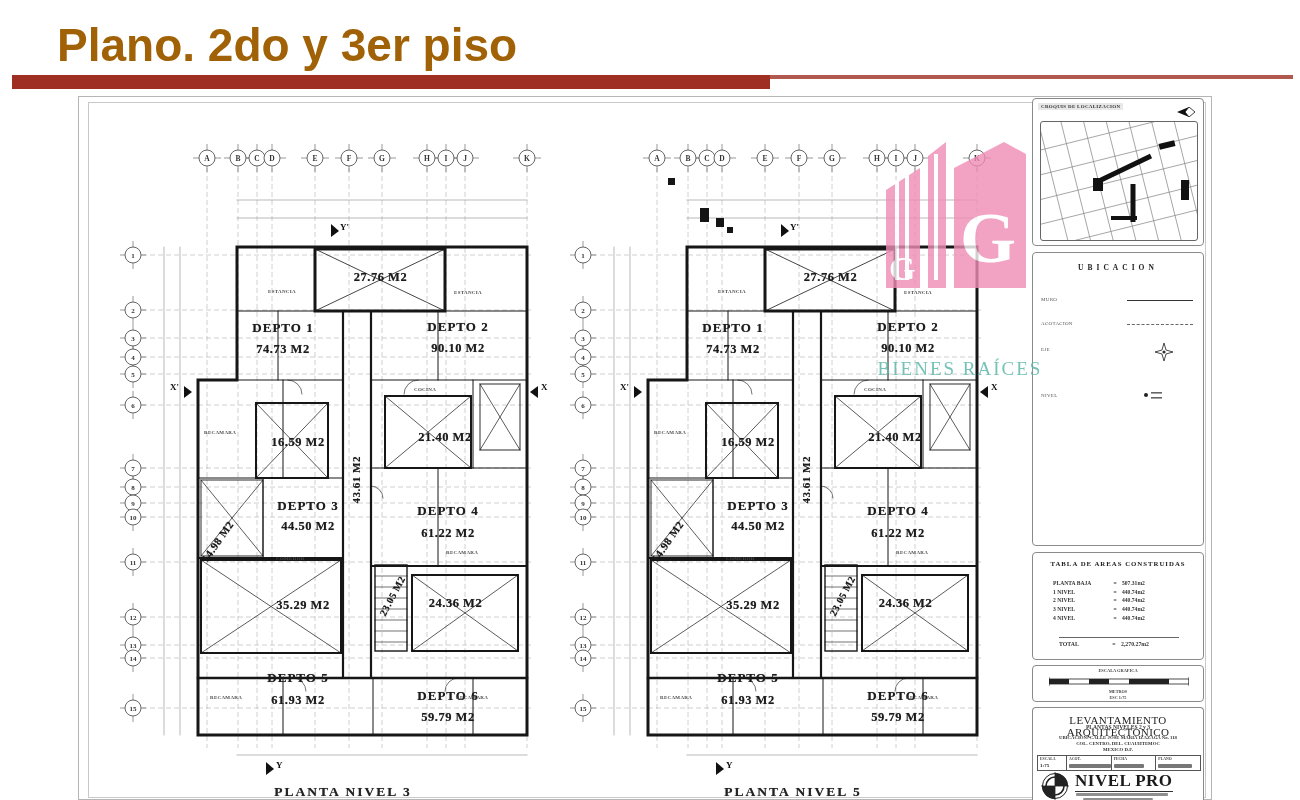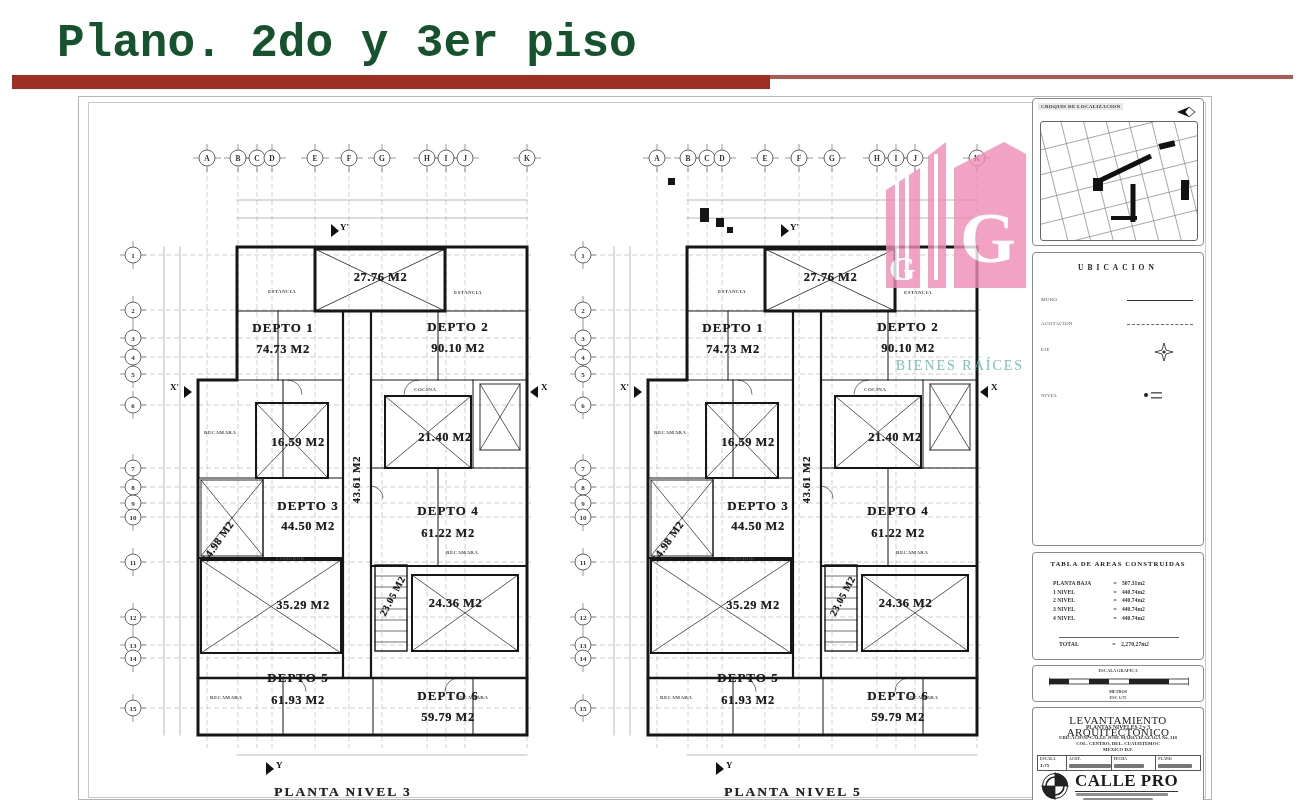--- a/index.html
+++ b/index.html
@@ -1,20 +1,20 @@
 <!DOCTYPE html>
 <html><head>
 <meta charset="utf-8">
 <style>
   html,body{margin:0;padding:0;background:#fff;}
   #stage{position:relative;width:1300px;height:800px;overflow:hidden;background:#fff;
          font-family:"Liberation Serif","DejaVu Serif",serif;color:#1b1b1b;}
   
-  .slide-title{position:absolute;left:57px;top:18px;font-family:Liberation Mono, monospace;
-    font-weight:bold;font-size:46px;letter-spacing:0px;color:#14532d;}
+  .slide-title{position:absolute;left:57px;top:18px;font-family:Liberation Sans, sans-serif;
+    font-weight:bold;font-size:46px;letter-spacing:0px;color:#a16207;}
   .accent-bar{position:absolute;left:12px;top:75px;width:758px;height:14px;background:#9e2f22;}
   .accent-line{position:absolute;left:770px;top:75px;width:523px;height:4px;background:#9e2f22;opacity:.8;}
   
   .frame-outer{position:absolute;left:78px;top:96px;width:1132px;height:702px;border:1.5px solid #b5b5b5;}
   .frame-inner{position:absolute;left:88px;top:102px;width:1116px;height:694px;border:1px solid #c9c9c9;}
   
   .plan{position:absolute;top:136px;width:444px;height:664px;z-index:1;}
   #plan-left{left:118px;} #plan-right{left:568px;}
   .plan-svg{position:absolute;left:0;top:0;width:444px;height:664px;}
   .lbl{position:absolute;text-align:center;font-weight:bold;color:#1c1c1c;
@@ -27,21 +27,21 @@
   .caption{position:absolute;text-align:center;font-weight:bold;font-size:13.5px;letter-spacing:2px;color:#222;
        text-shadow:0 0 .7px rgba(20,20,20,.55);}
   .marker{position:absolute;font-size:9px;font-weight:bold;color:#111;}
   .room{position:absolute;font-size:5px;color:#4a4a4a;letter-spacing:.3px;font-weight:bold;}
   .blob{position:absolute;background:#151515;z-index:2;}
   
   .wm-logo{position:absolute;left:876px;top:128px;width:156px;height:166px;opacity:.8;z-index:5;}
   .wm-text{position:absolute;left:884px;top:294px;width:152px;text-align:center;z-index:5;
      color:#5fb7aa;opacity:.85;font-weight:normal;}
   .wm-gg{font-size:56px;letter-spacing:6px;line-height:1;}
-  .wm-sub{position:absolute;left:872px;top:358px;width:176px;text-align:center;font-size:14px;
+  .wm-sub{position:absolute;left:872px;top:358px;width:176px;text-align:center;font-size:19px;
      letter-spacing:2px;color:#5fb7aa;opacity:.85;z-index:5;}
   
   .sbox{position:absolute;left:1032px;width:172px;background:#fff;border:1px solid #8a8a8a;
         border-radius:4px;z-index:2;box-sizing:border-box;}
   .croquis{top:98px;height:148px;}
   .croquis-title{position:absolute;left:5px;top:4px;font-size:5px;font-weight:bold;color:#333;
      background:#e8e8e8;padding:1px 3px;letter-spacing:.3px;}
   .croquis-map{position:absolute;left:7px;top:22px;width:156px;height:118px;border:1px solid #666;
      border-radius:3px;overflow:hidden;}
   .north{position:absolute;right:8px;top:4px;}
@@ -615,19 +615,19 @@
       </div>
     </div>
     <div class="tb-company">
       <svg style="position:absolute;left:2px;top:0;" width="28" height="28" viewBox="0 0 28 28">
         <circle cx="14" cy="14" r="12.5" fill="none" stroke="#222" stroke-width="1"></circle>
         <circle cx="14" cy="14" r="9" fill="none" stroke="#222" stroke-width="1.6"></circle>
         <path d="M14,14 L14,1 A13,13 0 0 1 27,14 Z" fill="#222"></path>
         <path d="M14,14 L14,27 A13,13 0 0 1 1,14 Z" fill="#222"></path>
         <path d="M14,0 V28 M0,14 H28" stroke="#222" stroke-width="0.8"></path>
       </svg>
-      <div class="aries-name">CALLE PRO</div>
+      <div class="aries-name">NIVEL PRO</div>
       <div class="aries-bar" style="left:37px;top:21px;width:92px;"></div>
       <div class="aries-bar" style="left:44px;top:26px;width:70px;height:2px;"></div>
     </div>
   </div>
 
 </div>
 
 </body></html>

